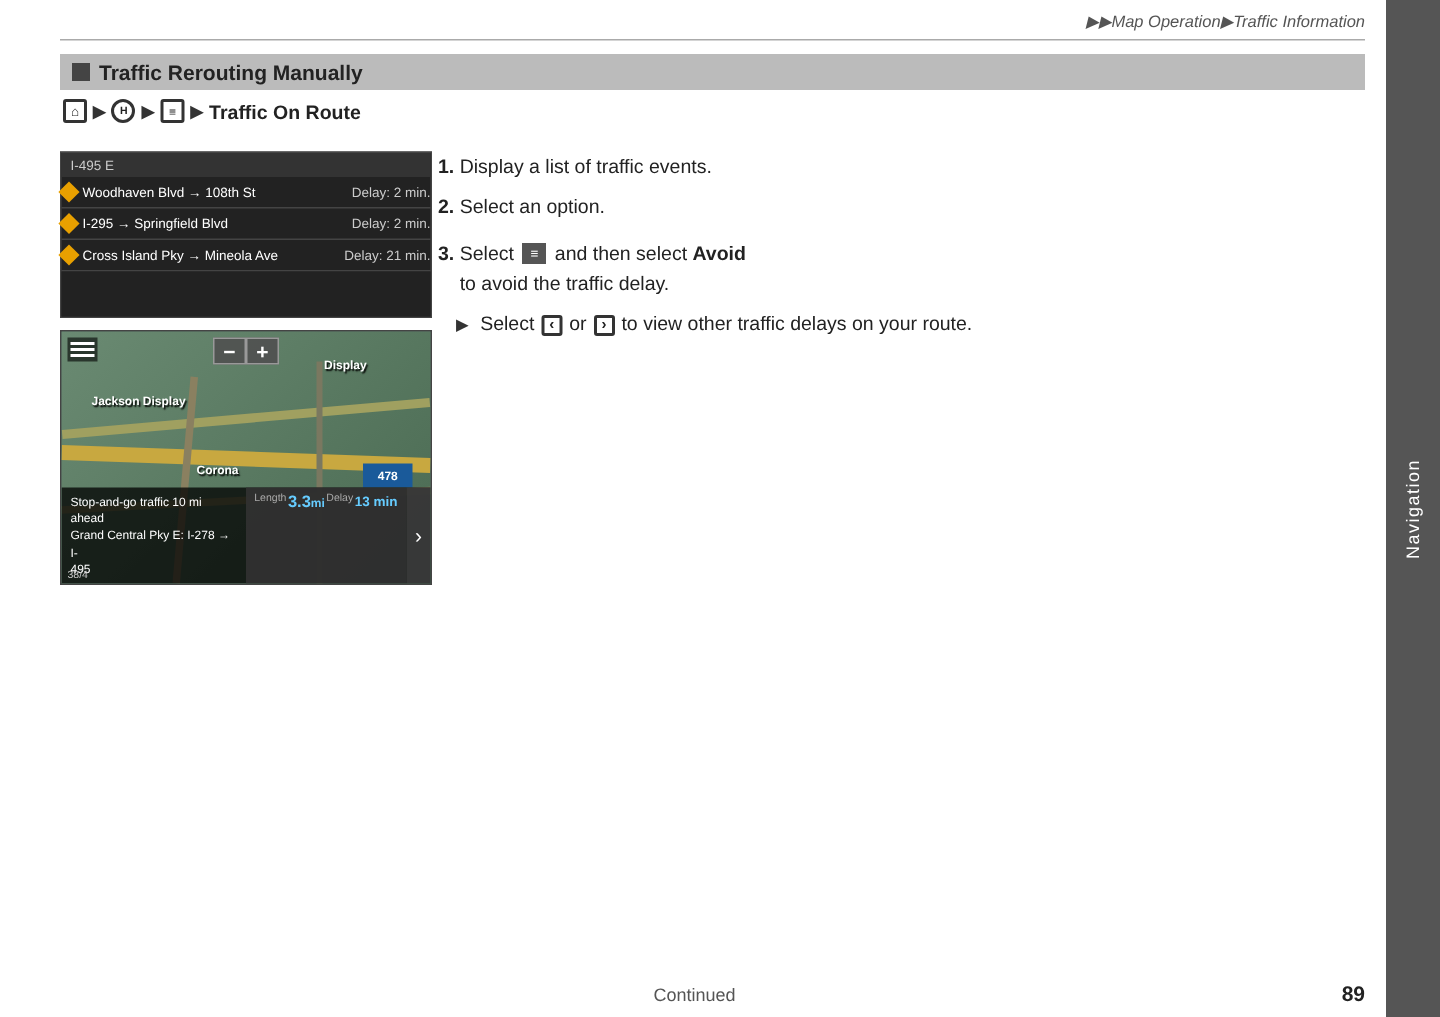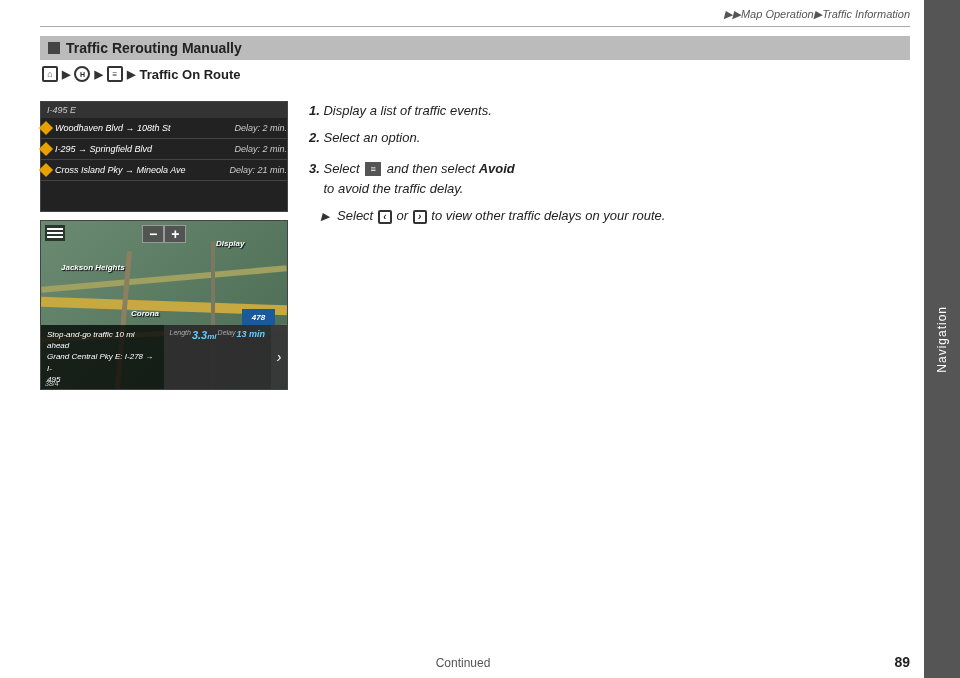--- a/index.html
+++ b/index.html
@@ -131,23 +131,22 @@
     
     .description {
       font-size: 13px;
       line-height: 1.5;
       margin-bottom: 10px;
     }
 
     
     .content-area {
       display: flex;
-      gap: 21px;
+      gap: 4px;
       margin-top: 19px;
-      font-style: italic;
     }
     .left-col {
       display: flex;
       flex-direction: column;
       gap: 8px;
     }
     .right-col {
       flex: 1;
       padding-top: 0;
     }
@@ -425,21 +424,21 @@
       <div class="map-img">
 
         <div style="position:absolute;top:0;left:0;right:0;bottom:0;background:linear-gradient(135deg,#6a8a72 0%,#5a7a62 50%,#4a6a52 100%);"></div>
 
         <div style="position:absolute;top:55px;left:0;right:0;height:6px;background:#a0a060;transform:rotate(-5deg);"></div>
         <div style="position:absolute;top:80px;left:0;right:0;height:10px;background:#c8a840;transform:rotate(2deg);"></div>
         <div style="position:absolute;top:110px;left:0;right:0;height:5px;background:#8a8a60;transform:rotate(-3deg);"></div>
         <div style="position:absolute;top:30px;left:80px;width:5px;bottom:0;background:#8a8060;transform:rotate(5deg);"></div>
         <div style="position:absolute;top:20px;left:170px;width:4px;bottom:0;background:#7a7860;"></div>
 
-        <div class="map-label" style="top:42px;left:20px;">Jackson Heights</div>
+        <div class="map-label" style="top:42px;left:20px;">Jackson Display</div>
         <div class="map-label" style="top:88px;left:90px;">Corona</div>
         <div class="map-label" style="top:18px;left:175px;">Display</div>
         <div style="position:absolute;top:88px;right:12px;width:33px;height:16px;background:#1a5a9a;display:flex;align-items:center;justify-content:center;">
           <span style="color:#fff;font-size:8px;font-weight:bold;">478</span>
         </div>
 
         <div class="map-menu-btn">
           <div class="map-menu-line"></div>
           <div class="map-menu-line"></div>
           <div class="map-menu-line"></div>

